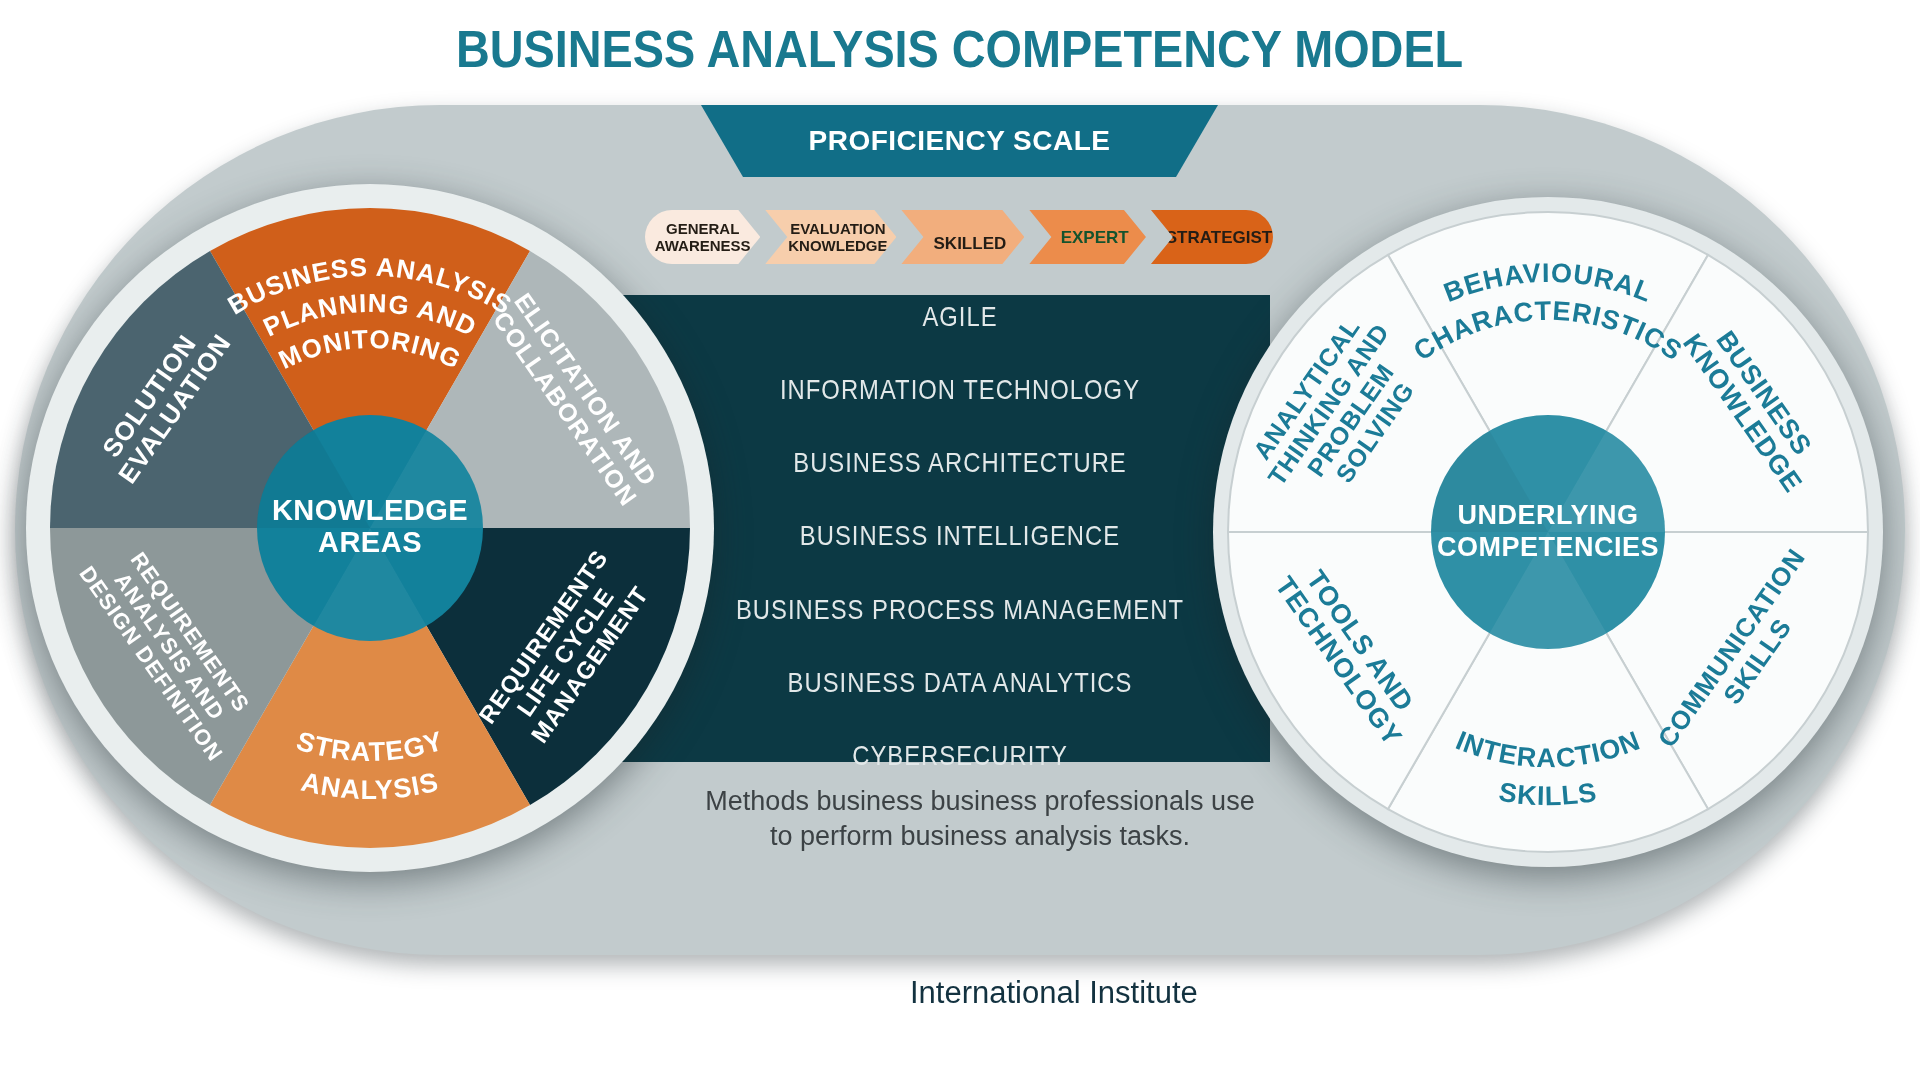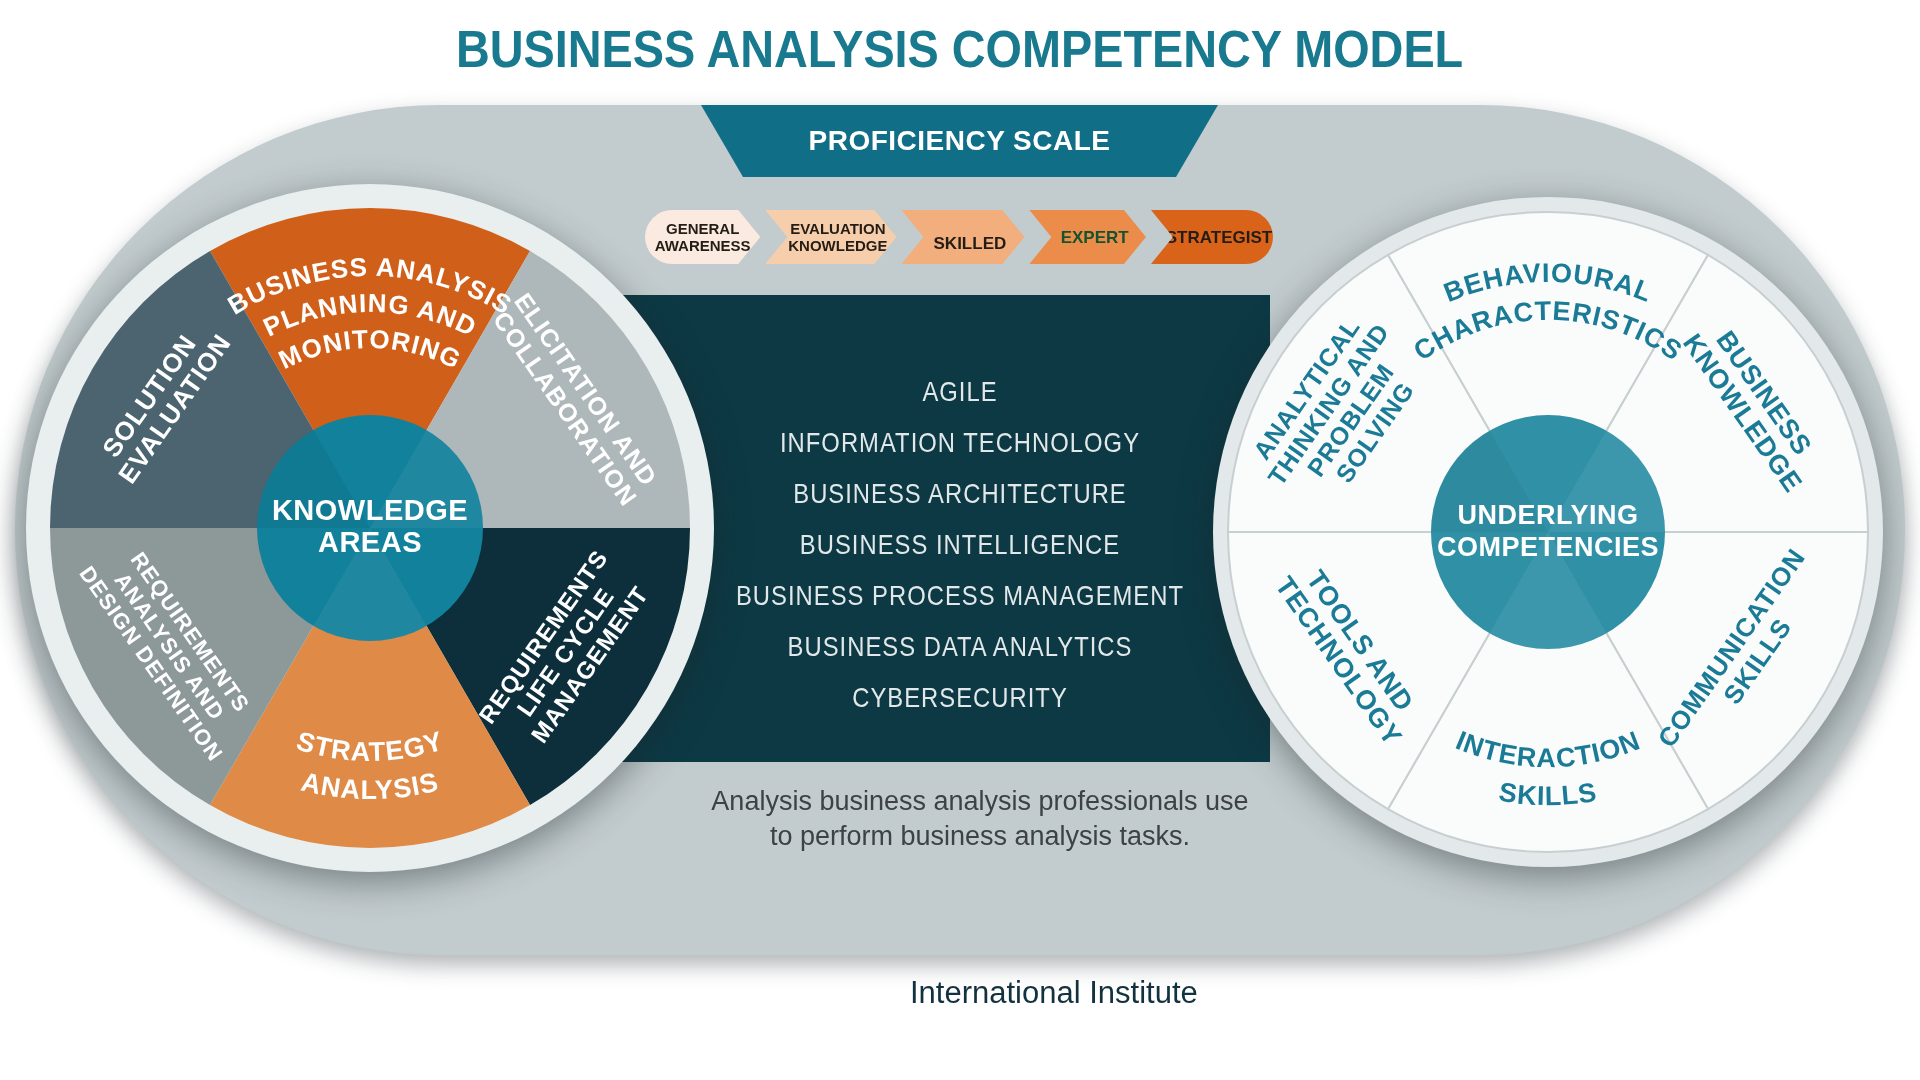--- a/index.html
+++ b/index.html
@@ -32,22 +32,22 @@
   .level.single{font-size:17px;}
   .lv-first{border-radius:28px 0 0 28px;
      clip-path:polygon(0 0,calc(100% - 22px) 0,100% 50%,calc(100% - 22px) 100%,0 100%);}
   .lv-mid{padding-left:14px;
      clip-path:polygon(0 0,calc(100% - 22px) 0,100% 50%,calc(100% - 22px) 100%,0 100%,22px 50%);}
   .lv-last{border-radius:0 28px 28px 0;padding-left:14px;
      clip-path:polygon(0 0,100% 0,100% 100%,0 100%,22px 50%);}
 
   
   .panel{position:absolute;left:505px;top:295px;width:765px;height:467px;}
-  .tech-list{position:absolute;left:145px;top:16px;width:620px;height:100%;
-             display:flex;flex-direction:column;justify-content:center;gap:23px;}
+  .tech-list{position:absolute;left:145px;top:8px;width:620px;height:100%;
+             display:flex;flex-direction:column;justify-content:space-between;gap:23px;}
   .tech-item{color:#E2E8E9;font-size:28px;line-height:28px;letter-spacing:1.2px;
              text-align:center;transform:scaleX(.85);transform-origin:center;}
 
   .caption{position:absolute;left:680px;top:784px;width:600px;text-align:center;
            font-size:27px;line-height:35px;}
 
   
   .wheel{position:absolute;filter:drop-shadow(0 10px 18px rgba(25,35,40,.45));}
   .wheel-left{left:20px;top:178px;}
   .wheel-right{left:1198px;top:182px;}
@@ -84,21 +84,21 @@
       <div class="tech-item">INFORMATION TECHNOLOGY</div>
       <div class="tech-item">BUSINESS ARCHITECTURE</div>
       <div class="tech-item">BUSINESS INTELLIGENCE</div>
       <div class="tech-item">BUSINESS PROCESS MANAGEMENT</div>
       <div class="tech-item">BUSINESS DATA ANALYTICS</div>
       <div class="tech-item">CYBERSECURITY</div>
     </div>
   </div>
 
   <div class="caption" style="color: rgb(60, 66, 69);">
-    <div>Analysis business analysis professionals use</div>
+    <div>Methods business business professionals use</div>
     <div>to perform business analysis tasks.</div>
   </div>
 
   <div class="arrows">
     <div class="level lv-first" style="width: 127px; background: rgb(250, 234, 223);">
       <span class="l1" style="color: rgb(36, 29, 21);">GENERAL</span>
       <span class="l1" style="color: rgb(36, 29, 21);">AWARENESS</span>
     </div>
     <div class="level lv-mid" style="width: 129px; background: rgb(247, 206, 172);">
       <span class="l1" style="color: rgb(36, 29, 21);">EVALUATION</span>

